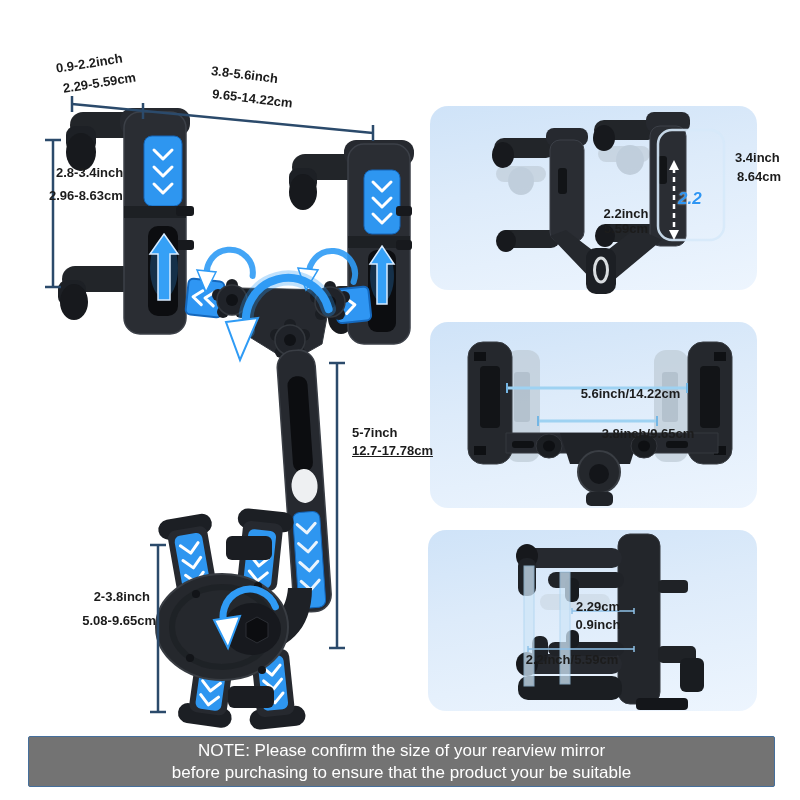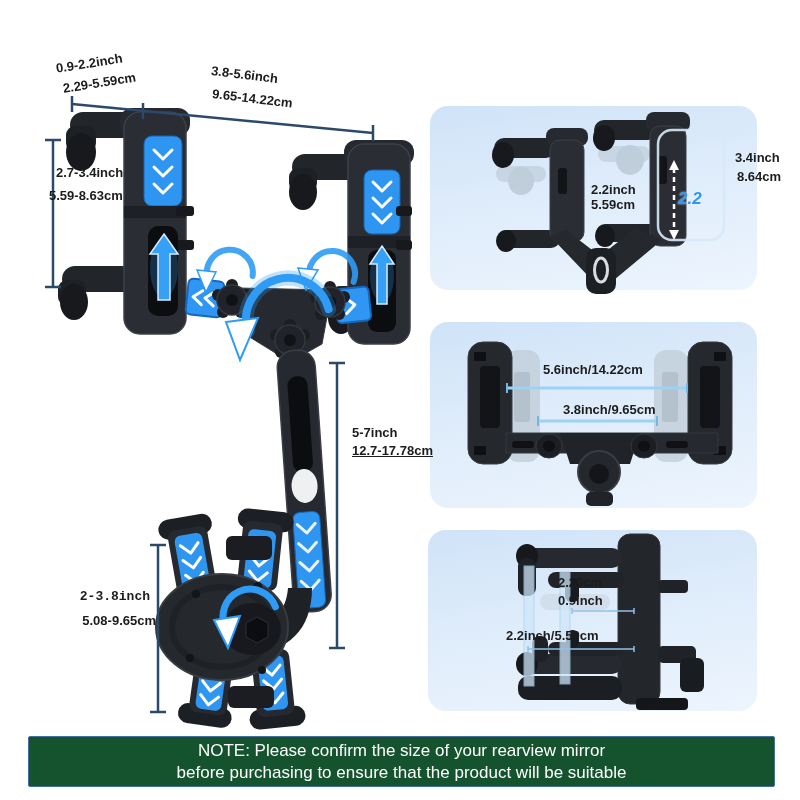--- a/index.html
+++ b/index.html
@@ -3,28 +3,28 @@
 <meta charset="utf-8">
 <style>
   html,body{margin:0;padding:0;background:#ffffff;}
   .stage{position:relative;width:800px;height:800px;background:#ffffff;overflow:hidden;
          font-family:"Liberation Sans",sans-serif;}
   .panel{position:absolute;border-radius:18px;
          background:linear-gradient(170deg,#cfe3f8 0%,#ddebfa 40%,#edf5fe 100%);}
   svg.art{position:absolute;left:0;top:0;}
   .lbl{position:absolute;font-weight:bold;font-size:13px;color:#1c1c1c;
        white-space:nowrap;line-height:14px;}
-  .lbl.center{}
+  .lbl.center{text-align:center;margin-top:24px;}
   .lbl.right{text-align:right;}
   .rot-l{transform:rotate(-9deg);transform-origin:left top;}
   .rot-r{transform:rotate(7deg);transform-origin:left top;}
   .badge{color:#2f96f3;font-style:italic;font-weight:bold;font-size:17px;
          text-shadow:0 0 2px rgba(255,255,255,.8);}
   .note{position:absolute;left:28px;top:736px;width:745px;height:49px;
-        background:#14532d;border:1px solid #456f9c;border-radius:2px;
+        background:#737373;border:1px solid #456f9c;border-radius:2px;
         color:#ffffff;display:flex;flex-direction:column;justify-content:center;
         text-align:center;font-size:17px;line-height:22px;}
 </style>
 </head>
 <body>
 
 <div class="stage">
 
   <div class="panel" style="left:430px;top:106px;width:327px;height:184px;"></div>
   <div class="panel" style="left:430px;top:322px;width:327px;height:186px;"></div>
@@ -323,39 +323,39 @@
         <line x1="634" y1="646" x2="634" y2="652" stroke="#8fc2e8" stroke-width="1.5"></line>
       </g>
     </g>
   </svg>
 
   <div class="lbl rot-l" style="left:55px;top:62px;">0.9-2.2inch</div>
   <div class="lbl rot-l" style="left:62px;top:82px;">2.29-5.59cm</div>
   <div class="lbl rot-r" style="left:212px;top:64px;">3.8-5.6inch</div>
   <div class="lbl rot-r" style="left:213px;top:87px;">9.65-14.22cm</div>
 
-  <div class="lbl" style="left:56px;top:166px;">2.7-3.4inch</div>
-  <div class="lbl" style="left:49px;top:189px;">5.59-8.63cm</div>
+  <div class="lbl" style="left:56px;top:166px;">2.8-3.4inch</div>
+  <div class="lbl" style="left:49px;top:189px;">2.96-8.63cm</div>
 
   <div class="lbl" style="left:352px;top:426px;text-align:center;">5-7inch</div>
   <div class="lbl" style="left:352px;top:444px;text-decoration:underline;">12.7-17.78cm</div>
 
-  <div class="lbl right" style="left:76px;top:590px;width:74px;font-family:Liberation Mono, monospace;">2-3.8inch</div>
+  <div class="lbl right" style="left:76px;top:590px;width:74px;">2-3.8inch</div>
   <div class="lbl right" style="left:68px;top:614px;width:88px;">5.08-9.65cm</div>
 
   <div class="lbl center" style="left:591px;top:183px;width:70px;">2.2inch</div>
   <div class="lbl center" style="left:591px;top:198px;width:70px;">5.59cm</div>
   <div class="lbl" style="left:735px;top:151px;">3.4inch</div>
   <div class="lbl" style="left:737px;top:170px;">8.64cm</div>
   <div class="badge" style="position:absolute;left:678px;top:189px;">2.2</div>
 
   <div class="lbl center" style="left:543px;top:363px;width:175px;">5.6inch/14.22cm</div>
   <div class="lbl center" style="left:515px;top:403px;width:170px;padding-left:48px;">3.8inch/9.65cm</div>
 
   <div class="lbl center" style="left:558px;top:594px;width:80px;">0.9inch</div>
   <div class="lbl center" style="left:558px;top:576px;width:80px;">2.29cm</div>
   <div class="lbl center" style="left:506px;top:629px;width:132px;">2.2inch/5.59cm</div>
 
   <div class="note">
     <div>NOTE: Please confirm the size of your rearview mirror</div>
-    <div>before purchasing to ensure that the product will be suitable</div>
+    <div>before purchasing to ensure that the product your be suitable</div>
   </div>
 </div>
 
 </body></html>

